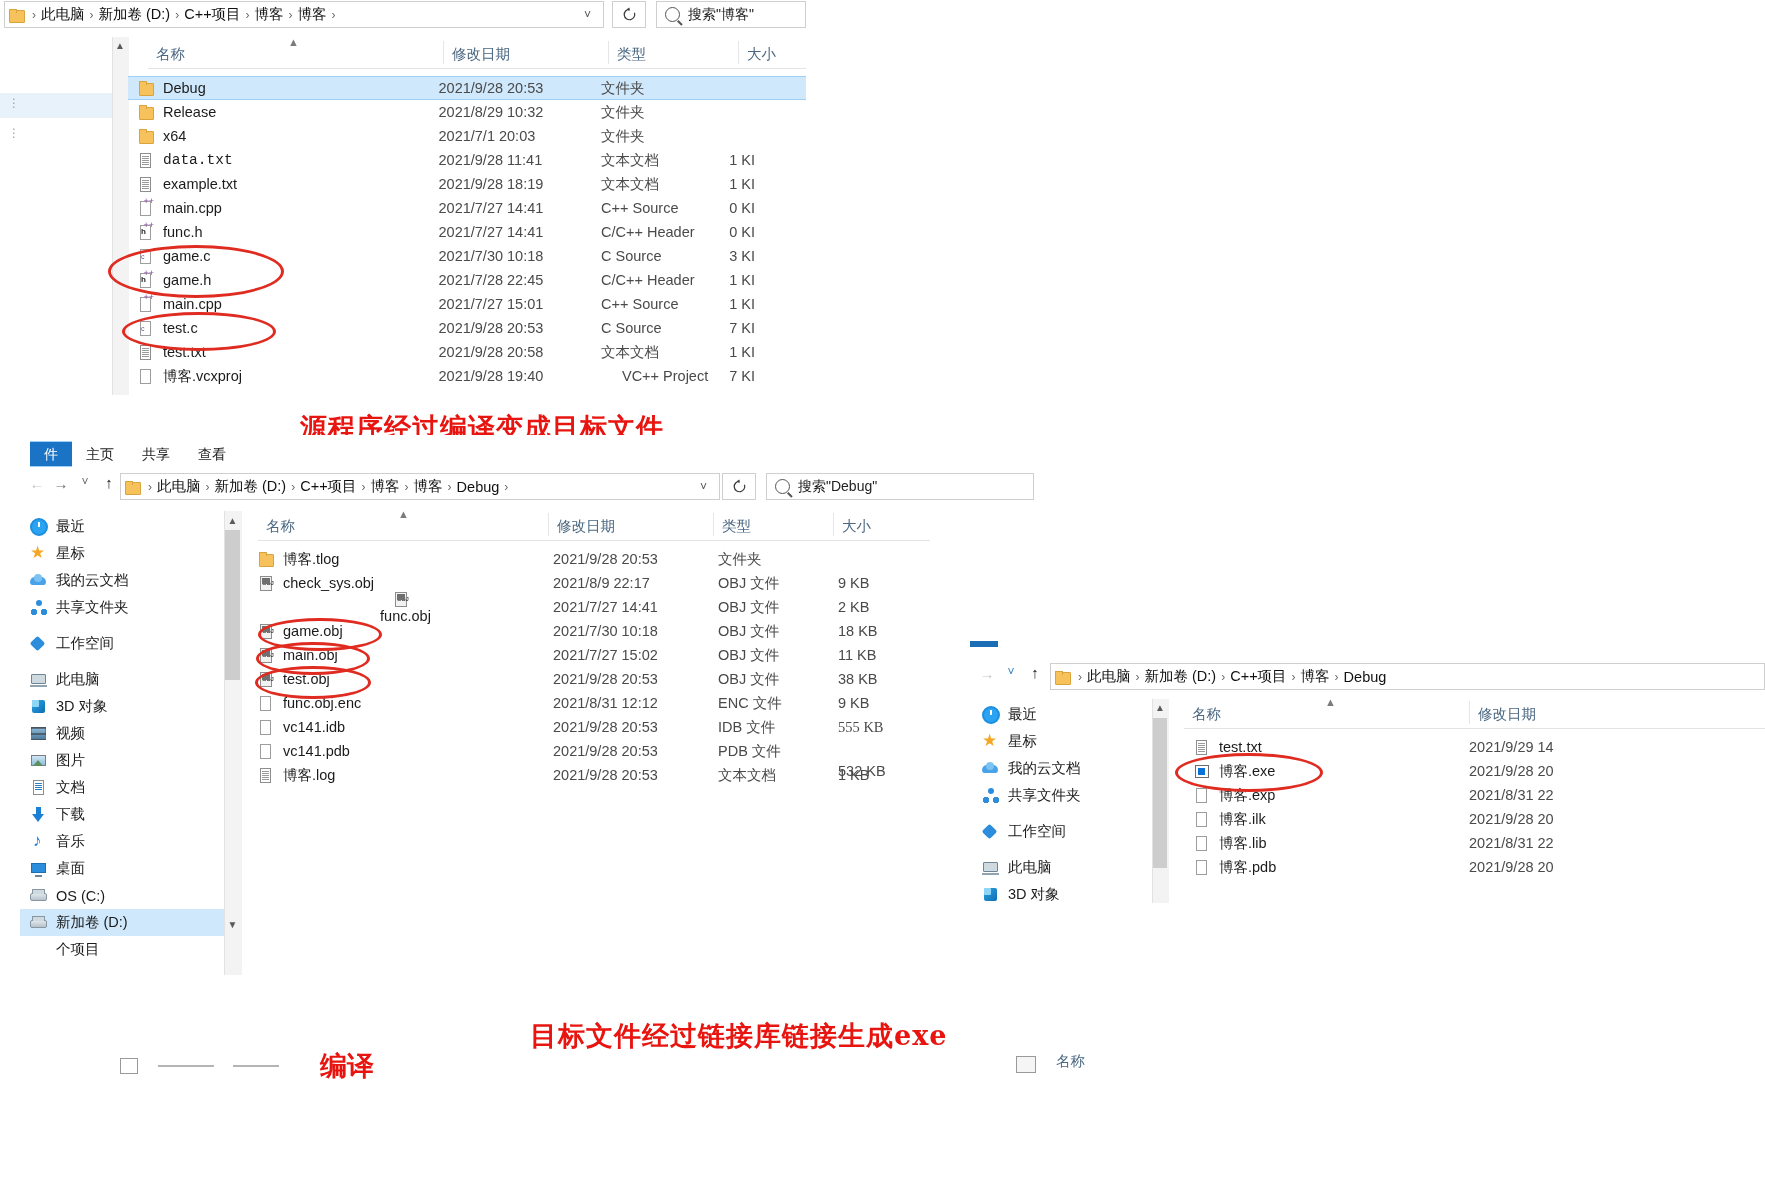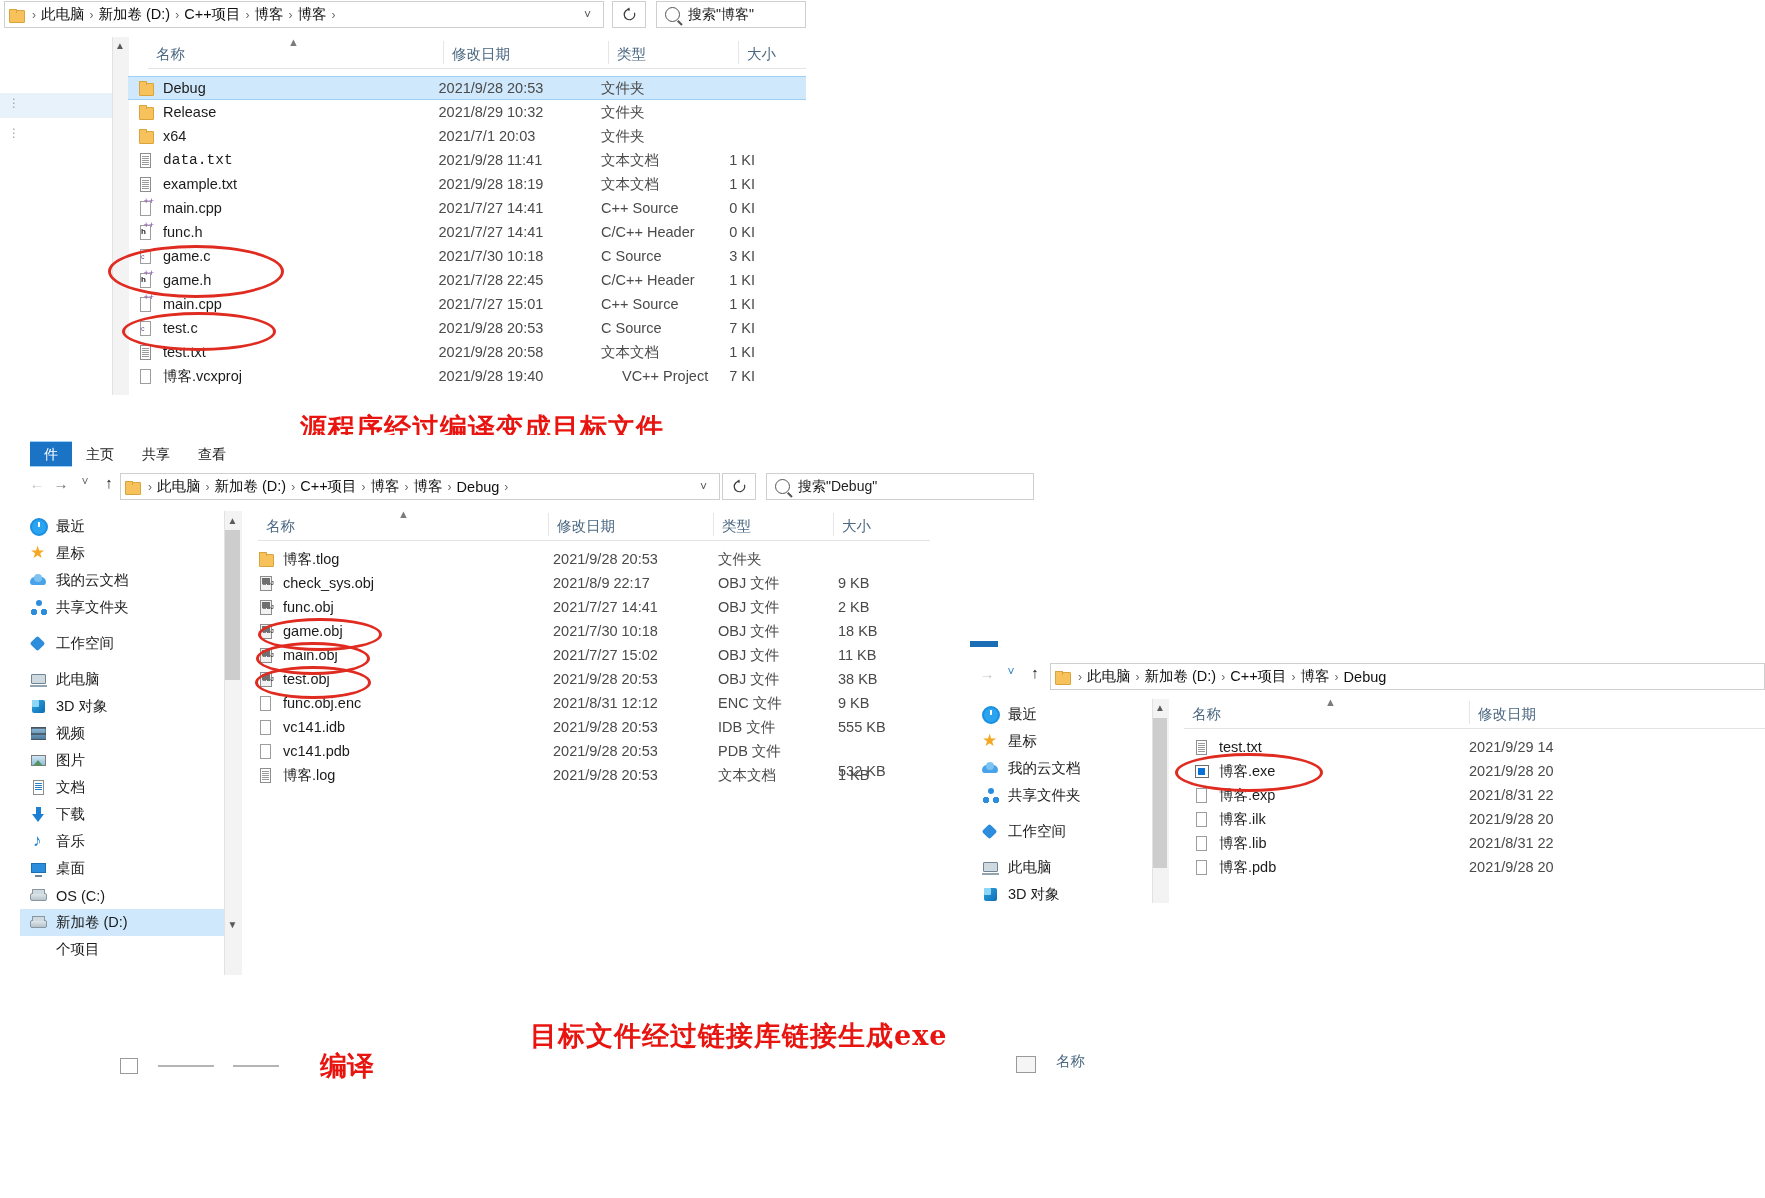--- a/index.html
+++ b/index.html
@@ -481,21 +481,21 @@
           <span class="ico obj">
             <span class="tag">OBJ</span>
           </span>
           <span>check_sys.obj</span>
         </div>
         <div class="date" style="width: 165px;">2021/8/9 22:17</div>
         <div class="type" style="width: 120px;">OBJ 文件</div>
         <div class="size" style="width: 95px;">9 KB</div>
       </div>
       <div class="row" style="height: 24px;">
-        <div class="name" style="width: 305px;">
+        <div class="name" style="width: 305px; flex-direction: column;">
           <span class="ico obj">
             <span class="tag">OBJ</span>
           </span>
           <span>func.obj</span>
         </div>
         <div class="date" style="width: 165px;">2021/7/27 14:41</div>
         <div class="type" style="width: 120px;">OBJ 文件</div>
         <div class="size" style="width: 95px;">2 KB</div>
       </div>
       <div class="row" style="height: 24px;">
@@ -540,21 +540,21 @@
         <div class="type" style="width: 120px;">ENC 文件</div>
         <div class="size" style="width: 95px;">9 KB</div>
       </div>
       <div class="row" style="height: 24px;">
         <div class="name" style="width: 305px;">
           <span class="ico blank"></span>
           <span>vc141.idb</span>
         </div>
         <div class="date" style="width: 165px;">2021/9/28 20:53</div>
         <div class="type" style="width: 120px;">IDB 文件</div>
-        <div class="size" style="width: 95px;">555 KB</div>
+        <div class="size" style="width: 95px; font-family: Liberation Serif, serif;">555 KB</div>
       </div>
       <div class="row" style="height: 24px;">
         <div class="name" style="width: 305px;">
           <span class="ico blank"></span>
           <span>vc141.pdb</span>
         </div>
         <div class="date" style="width: 165px;">2021/9/28 20:53</div>
         <div class="type" style="width: 120px;">PDB 文件</div>
         <div class="size" style="width: 95px; margin-top: 40px;">532 KB</div>
       </div>

